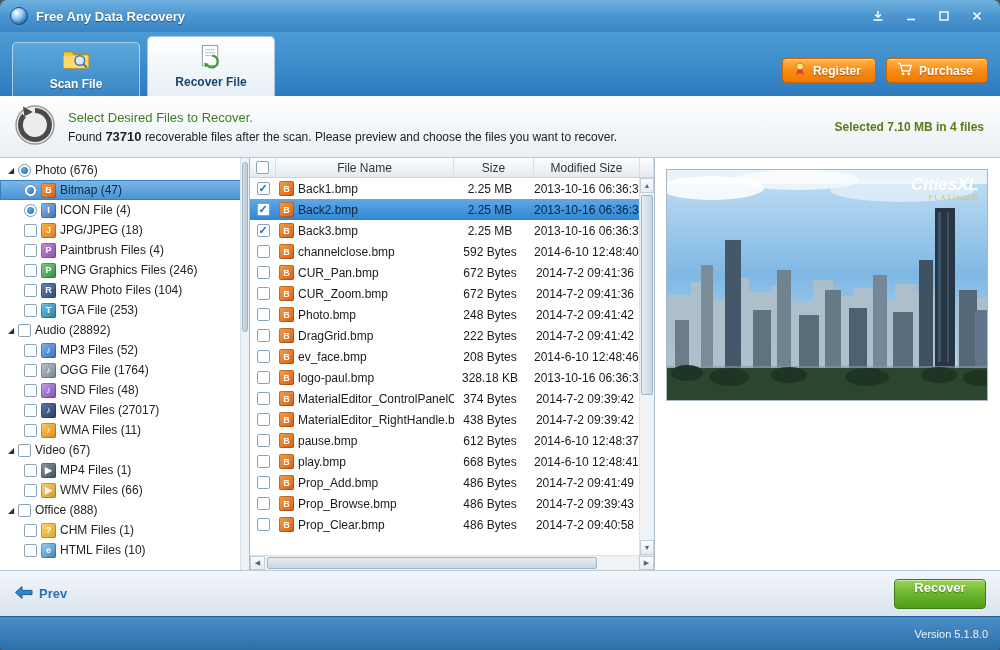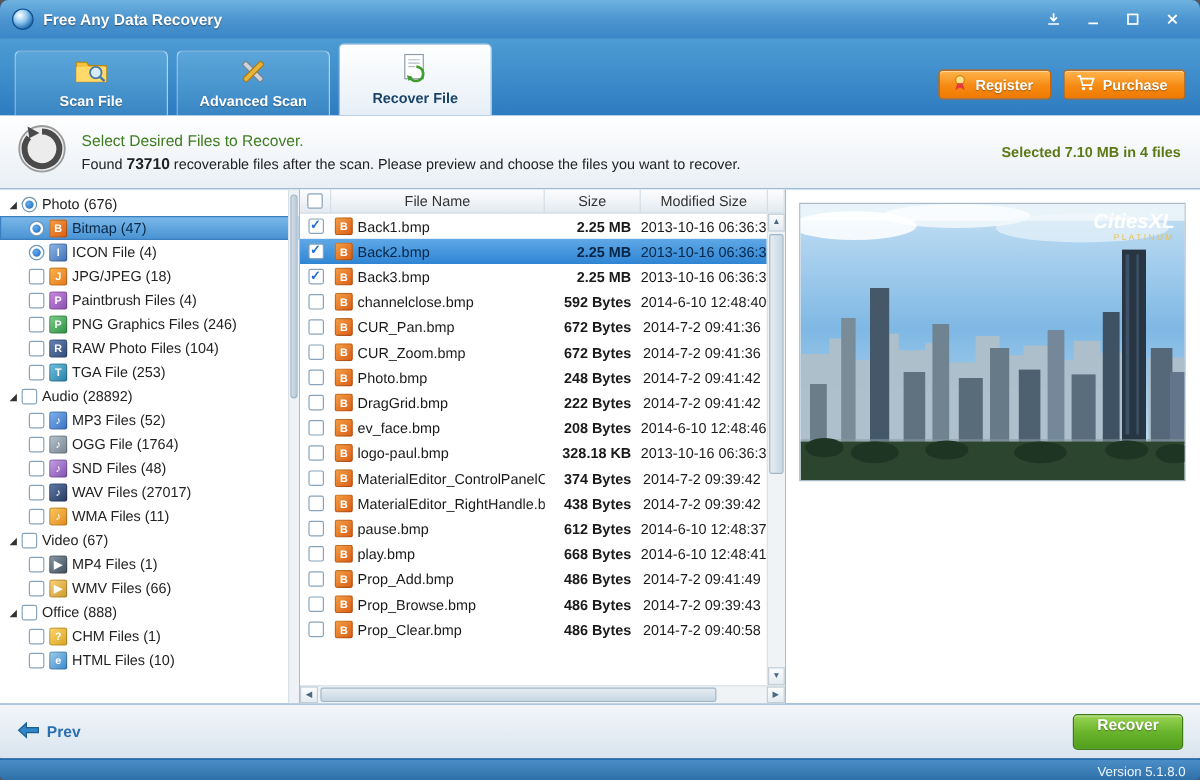--- a/index.html
+++ b/index.html
@@ -122,21 +122,21 @@
   .col-name { width: 178px; flex: none; }
   .col-size { width: 80px; flex: none; }
   .col-time { flex: 1; border-right: none; }
   .col-filler { width: 15px; flex: none; border-left: 1px solid #d5dde5; }
   .list-body { flex: 1; overflow: hidden; padding-right: 15px; }
   .lrow { height: 21px; display: flex; align-items: center; font-size: 12px; color: #1a1a1a; }
   .lrow.selected { background: linear-gradient(#5fa8e6, #2f85d4); color: #062544; }
   .cell-check { width: 26px; flex: none; display: flex; justify-content: center; }
   .cell-check .chk { margin-right: 0; }
   .cell-name { width: 178px; flex: none; display: flex; align-items: center; overflow: hidden; white-space: nowrap; padding-left: 3px; }
-  .cell-size { width: 80px; flex: none; text-align: right; padding-right: 8px; white-space: nowrap; font-weight: bold; }
+  .cell-size { width: 80px; flex: none; text-align: center; padding-right: 8px; white-space: nowrap; }
   .cell-time { flex: 1; text-align: right; padding-right: 5px; overflow: hidden; white-space: nowrap; }
   
   .vscroll { position: absolute; right: 0; top: 20px; bottom: 15px; width: 15px; background: #f0f3f6; border-left: 1px solid #dbe2e8; }
   .sbtn { height: 15px; display: flex; align-items: center; justify-content: center; font-size: 7px; color: #4a6a84; background: linear-gradient(#fbfcfd,#e4ebf1); border: 1px solid #c2cfd9; }
   .sbtn.down { position: absolute; bottom: 0; left: 0; right: 0; }
   .sbtn.up { position: absolute; top: 0; left: 0; right: 0; }
   .vthumb { position: absolute; left: 1px; right: 1px; top: 17px; height: 200px; background: linear-gradient(90deg,#e6edf3,#c8d6e2); border: 1px solid #9fb6c8; border-radius: 2px; }
   .hscroll { position: absolute; left: 0; right: 0; bottom: 0; height: 15px; background: #f0f3f6; border-top: 1px solid #dbe2e8; }
   .sbtn.left { position: absolute; left: 0; top: 0; bottom: 0; width: 15px; height: auto; }
   .sbtn.right { position: absolute; right: 0; top: 0; bottom: 0; width: 15px; height: auto; }
@@ -157,24 +157,24 @@
     margin-left: auto; width: 92px; height: 30px;
     background: linear-gradient(#9ad455, #6ab52d 50%, #519e1c);
     border: 1px solid #3e7d14; border-radius: 4px;
     color: #fff; font-size: 13px; font-weight: bold;
     text-shadow: 0 1px 1px rgba(0,0,0,.35);
     display: flex; align-items: flex-start; justify-content: center;
     box-shadow: inset 0 1px 0 rgba(255,255,255,.5); cursor: default;
   }
   
   .statusbar {
-    height: 18px; flex: none;
+    height: 34px; flex: none;
     background: linear-gradient(#4a8ec8, #2f6fa8);
     border-top: 1px solid #1f5e9a;
-    display: flex; align-items: flex-end; justify-content: flex-end;
+    display: flex; align-items: center; justify-content: flex-end;
     padding-right: 12px; color: #eaf4fb; font-size: 11px;
   }
 </style>
 </head>
 <body>
 
 <div class="window">
 
   <div class="titlebar">
     <div class="app-icon"></div>
@@ -208,29 +208,20 @@
     <div class="tab">
       <span>
         <svg width="30" height="23" viewBox="0 0 30 24">
             <path d="M2 4h9l2 3h15v14H2z" fill="#f5c13e" stroke="#b8860b"></path>
             <rect x="2" y="8" width="26" height="13" fill="#ffd96a"></rect>
             <circle cx="19" cy="13" r="5" fill="#d8ecf8" stroke="#4a7ba6" stroke-width="1.6"></circle>
             <path d="M22.5 16.5L26.5 20.5" stroke="#4a7ba6" stroke-width="2.2"></path>
           </svg>
       </span>
       <span>Scan File</span>
-    </div>
-    <div class="tab">
-      <span>
-        <svg width="26" height="23" viewBox="0 0 26 24">
-            <rect x="2" y="10" width="22" height="4.5" rx="1.5" transform="rotate(45 13 12)" fill="#cdd3d9" stroke="#7a8088"></rect>
-            <rect x="2" y="10" width="22" height="4.5" rx="1.5" transform="rotate(-45 13 12)" fill="#e8b33a" stroke="#a87b14"></rect>
-          </svg>
-      </span>
-      <span>Advanced Scan</span>
     </div>
     <div class="tab active">
       <span>
         <svg width="26" height="25" viewBox="0 0 26 26">
             <rect x="4" y="1.5" width="16" height="21" fill="#fff" stroke="#8a9aa8"></rect>
             <path d="M7 6h10M7 9h10M7 12h6" stroke="#b0bcc8" stroke-width="1"></path>
             <path d="M14 12a6.2 6.2 0 1 1-6 8.6" fill="none" stroke="#3f9d2f" stroke-width="2.4"></path>
             <path d="M7.2 24.5l-1.4-5 5 1.4z" fill="#3f9d2f"></path>
           </svg>
       </span>

